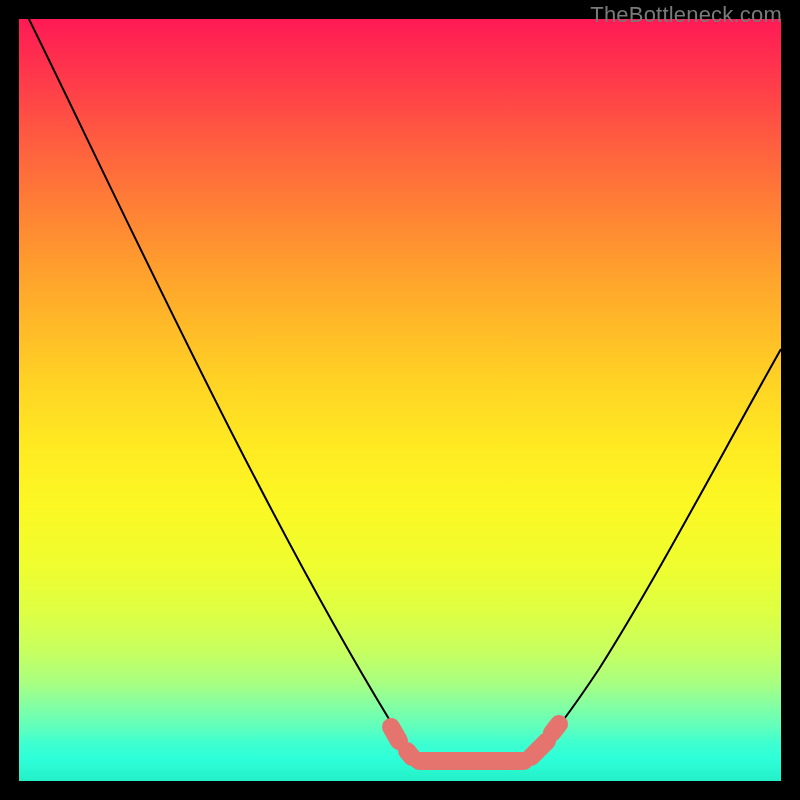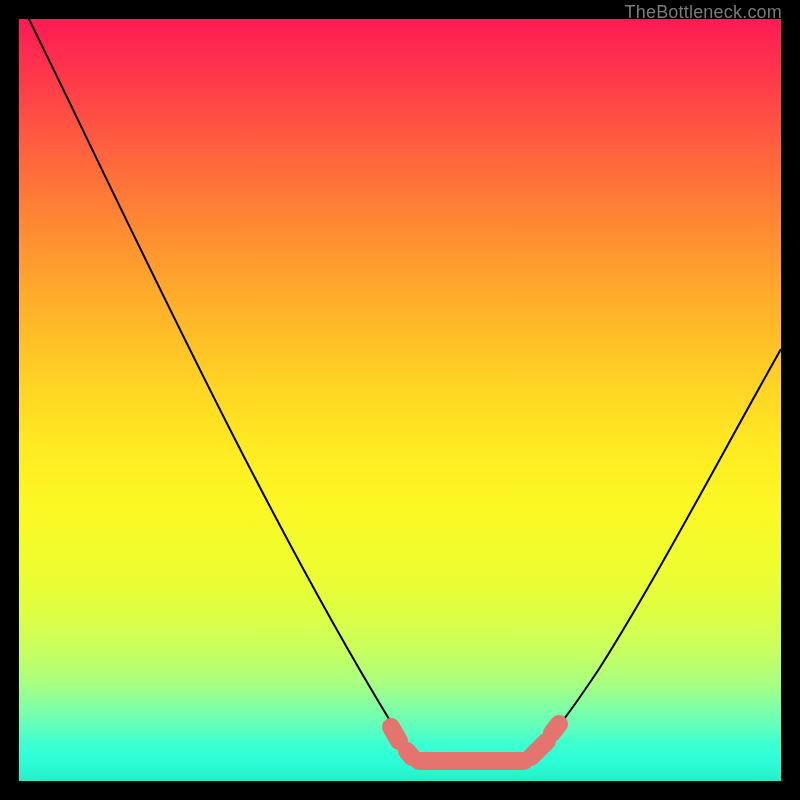--- a/index.html
+++ b/index.html
@@ -37,21 +37,21 @@
       #3effd0 95%,
       #2effd8 97%,
       #24f0c8 100%
     );
   }
   .watermark {
     position: absolute;
     top: 2px;
     right: 18px;
     color: #7a7a7a;
-    font-size: 18px;
+    font-size: 22px;
     font-weight: 400;
     letter-spacing: 0.2px;
     z-index: 10;
   }
   svg.curve {
     position: absolute;
     left: 0;
     top: 0;
     width: 762px;
     height: 762px;

